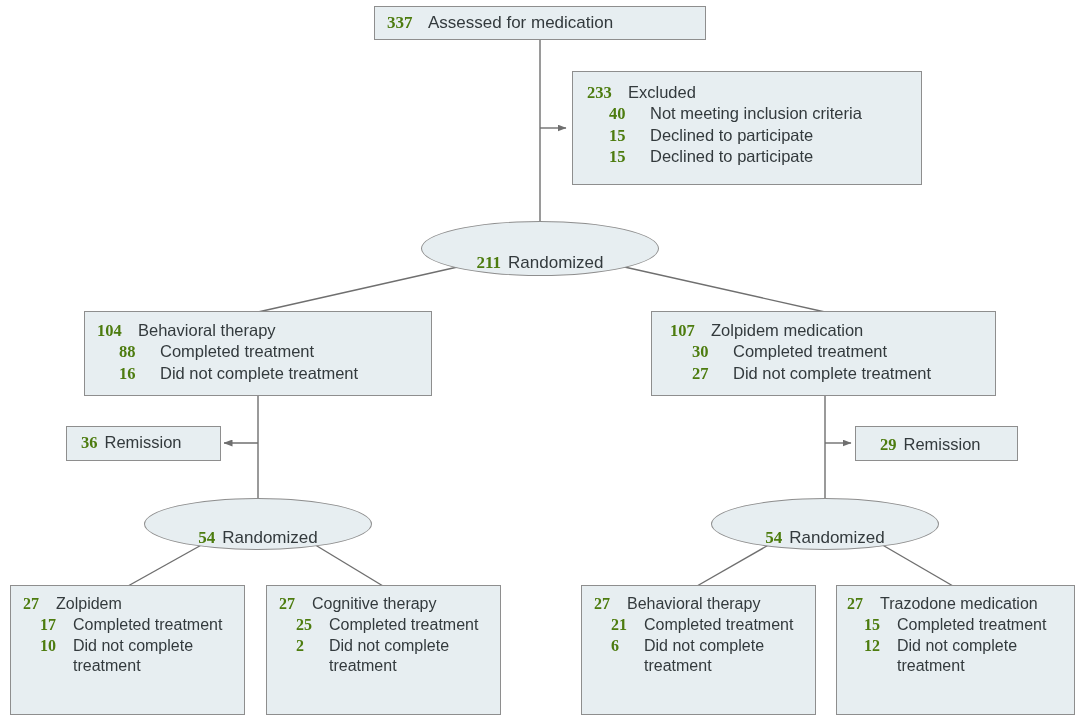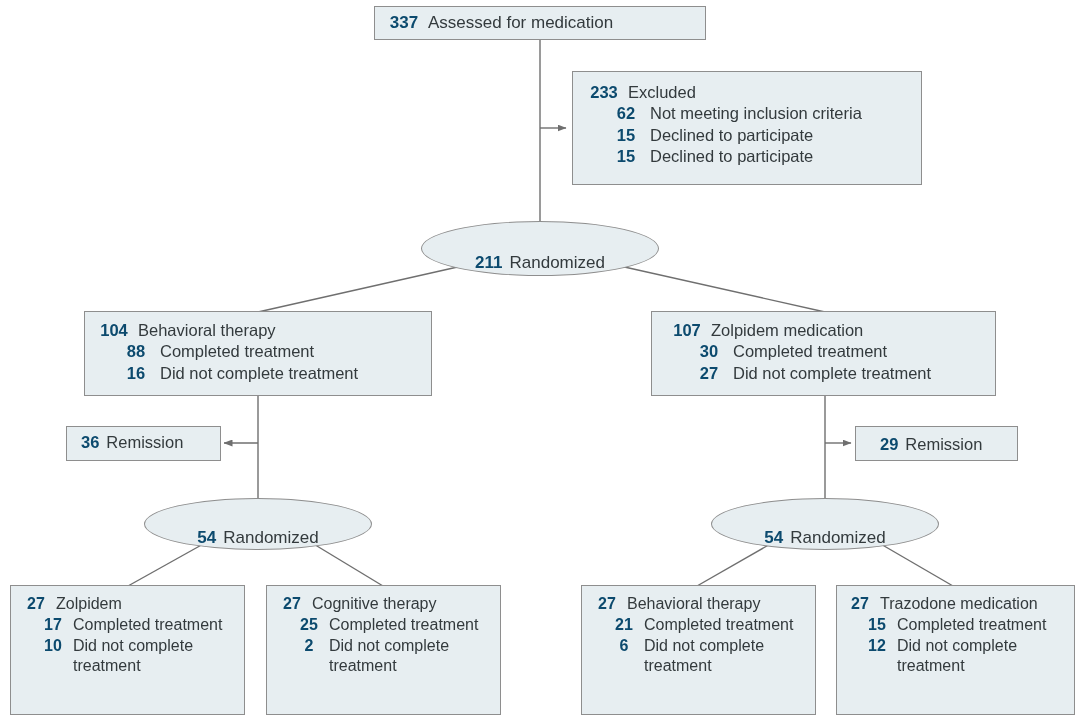--- a/index.html
+++ b/index.html
@@ -39,23 +39,24 @@
     padding: 6px 10px 7px 12px;
   }
   .line {
     display: flex;
     align-items: baseline;
     white-space: nowrap;
     line-height: 1.30;
   }
   .num {
     font-weight: bold;
-    text-align: center;
+    text-align: left;
     flex: 0 0 auto;
-    color: #0c4a6e;
+    color: #4d7c0f;
+    font-family: Liberation Serif, serif;
   }
   .txt {
     margin-left: 7px;
     color: #333a3d;
   }
   .txt.wrap { white-space: normal; }
 
   
   .lvl0 > .num { width: 34px; }
   .lvl1 > .num { width: 34px; margin-left: 22px; }
@@ -122,21 +123,21 @@
     </div>
   </div>
 
   <div class="node fs-mid" style="left:572px; top:71px; width:350px; height:114px;">
     <div class="lines" style="padding-top:10px; padding-left:14px;">
       <div class="line lvl0">
         <span class="num">233</span>
         <span class="txt">Excluded</span>
       </div>
       <div class="line lvl1">
-        <span class="num">62</span>
+        <span class="num">40</span>
         <span class="txt">Not meeting inclusion criteria</span>
       </div>
       <div class="line lvl1">
         <span class="num">15</span>
         <span class="txt">Declined to participate</span>
       </div>
       <div class="line lvl1">
         <span class="num">15</span>
         <span class="txt">Declined to participate</span>
       </div>

